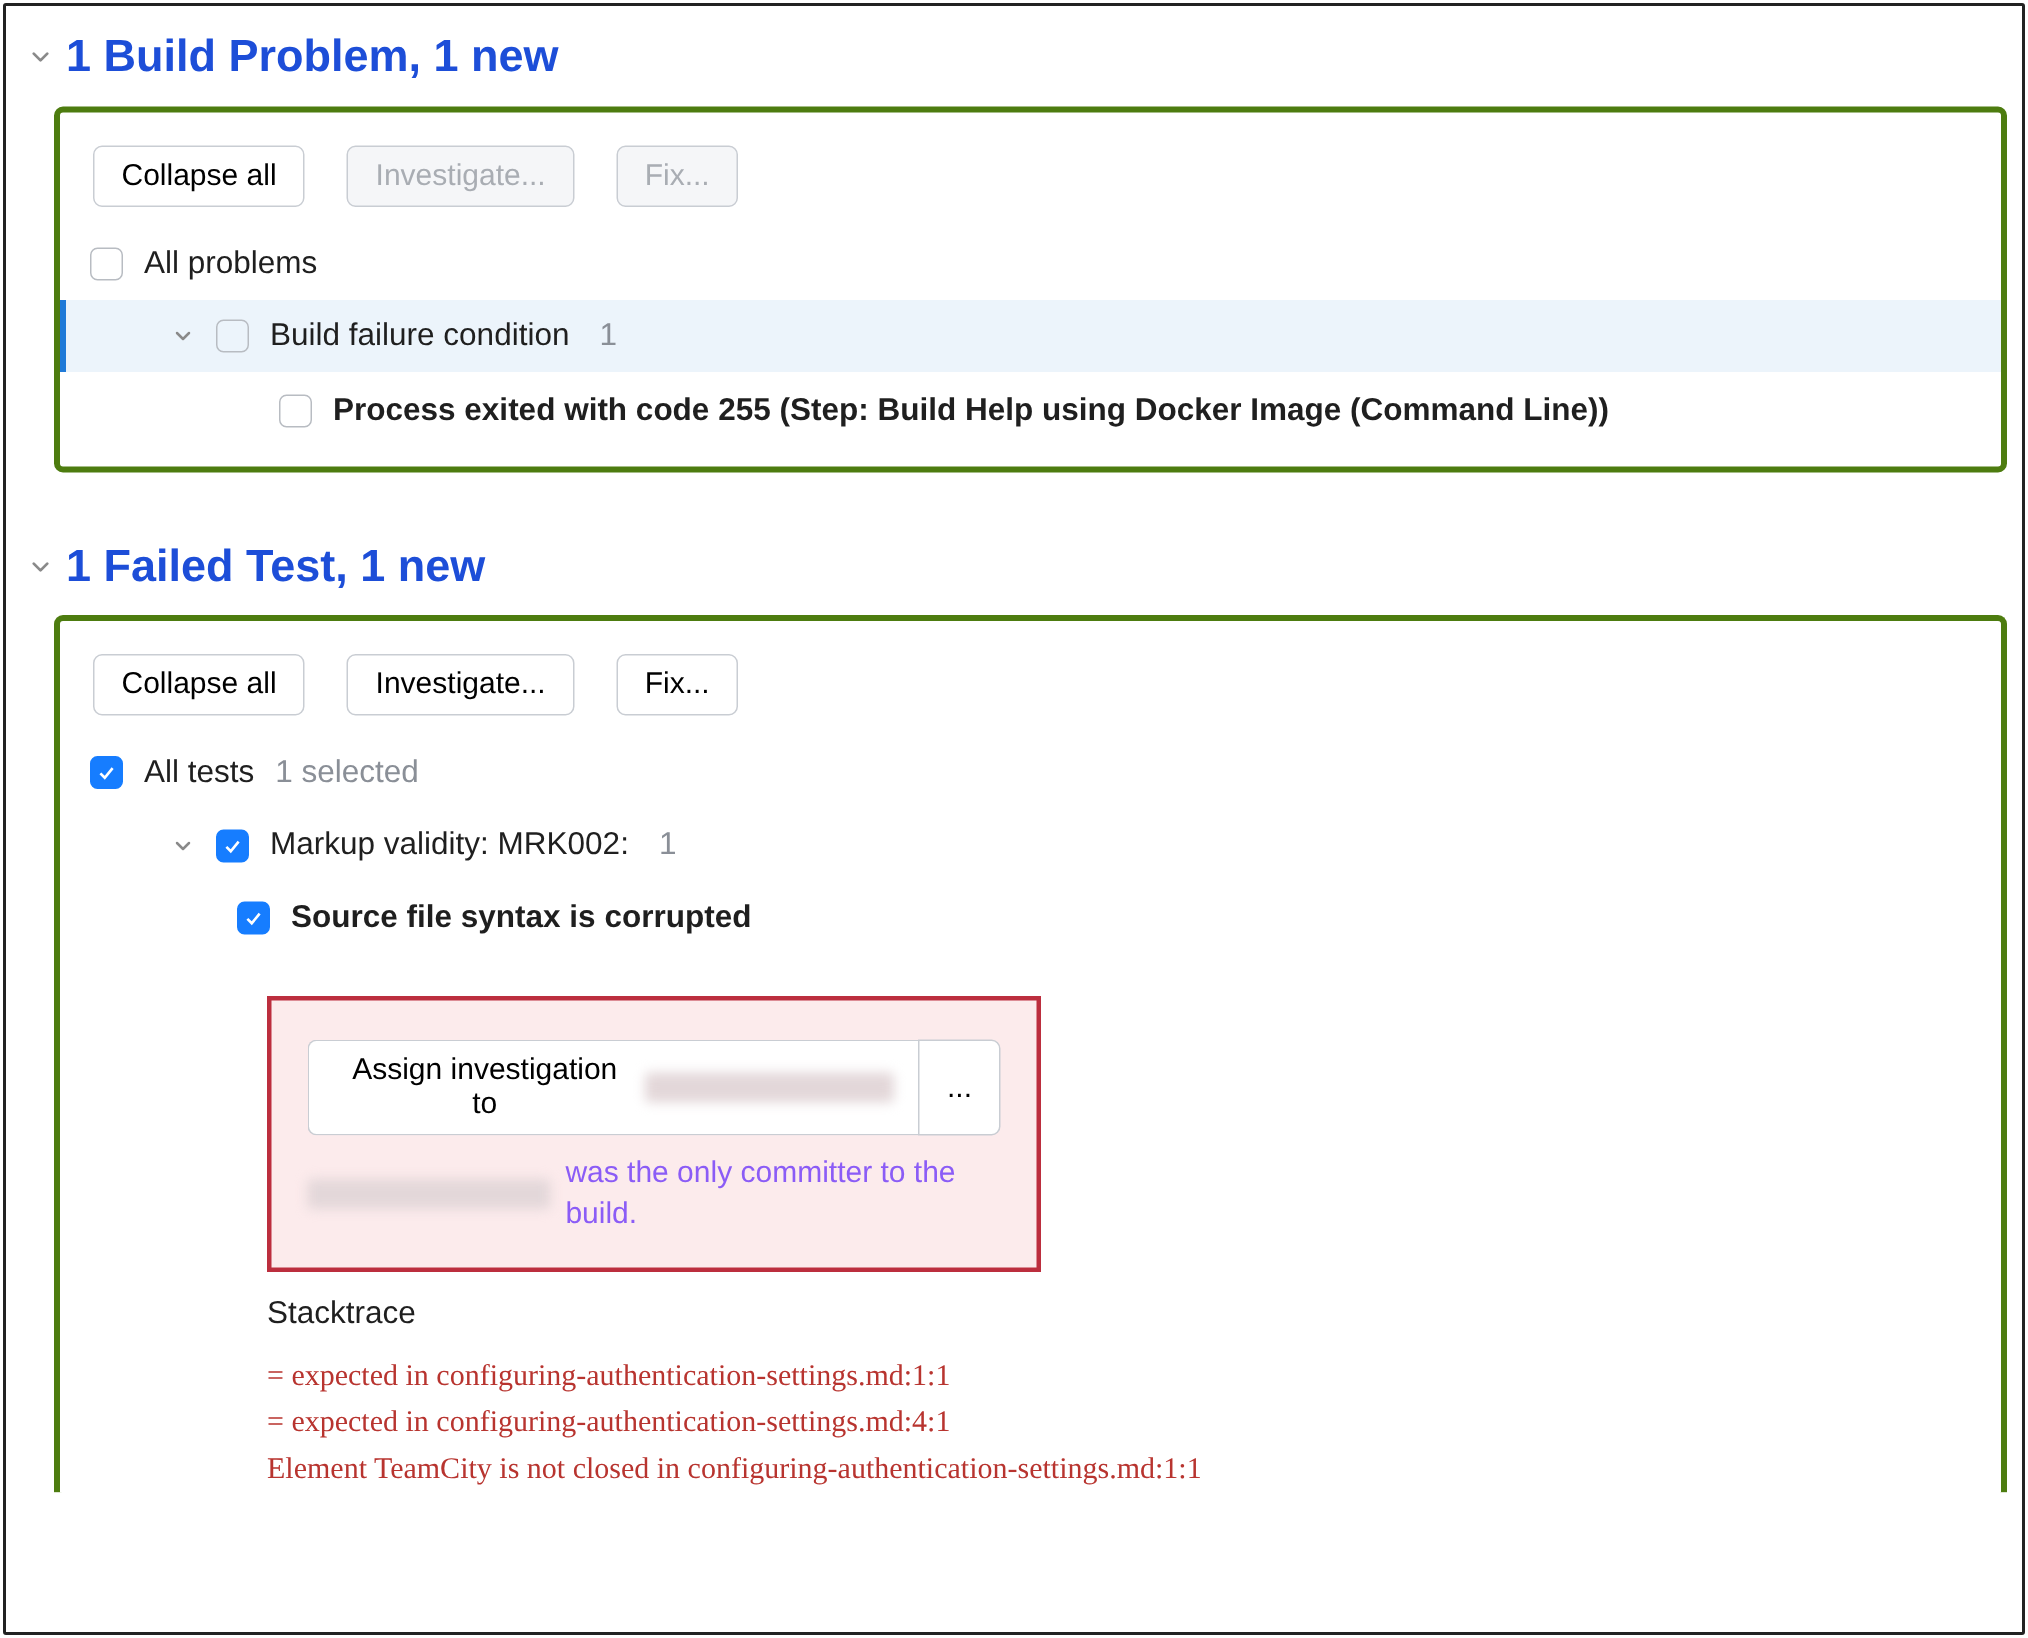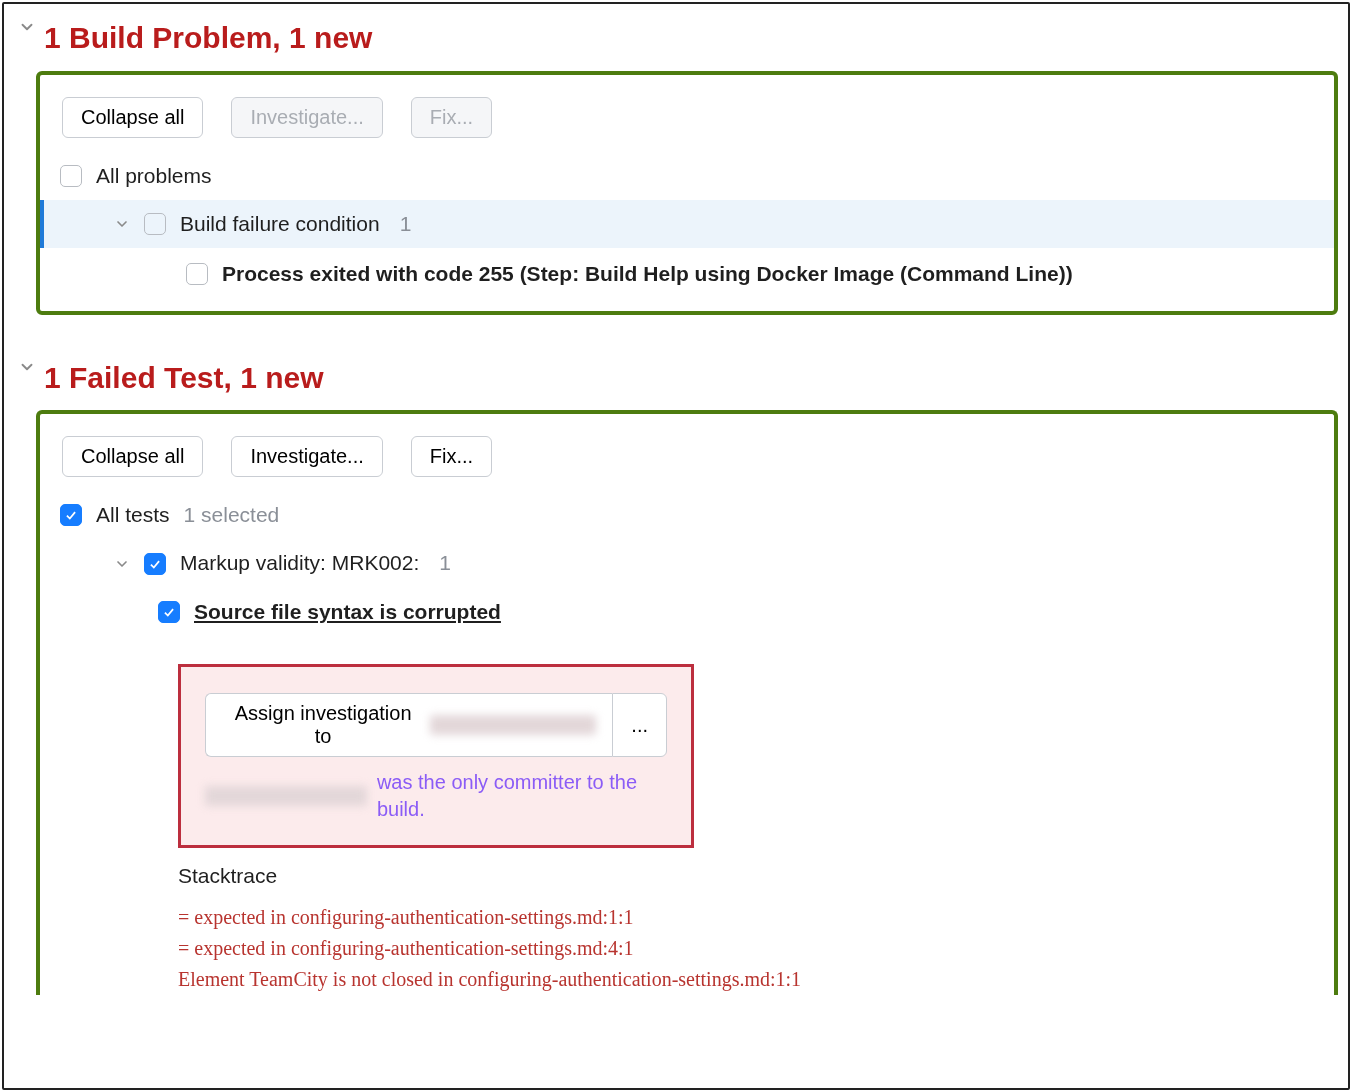--- a/index.html
+++ b/index.html
@@ -16,23 +16,23 @@
     border-radius: 2px;
     width: 1348px;
     height: 1088px;
     margin: 2px;
     overflow: hidden;
     padding: 6px 0 0 0;
   }
 
   .section-header {
     display: flex;
-    align-items: flex-start;
+    align-items: center;
     gap: 8px;
-    color: #b91c1c;
+    color: #1d4ed8;
     font-size: 30px;
     font-weight: 600;
     padding: 8px 10px 12px 14px;
   }
   .section-header .chev {
     color: #8a8a8a;
     display: inline-flex;
   }
   .chev svg { width: 18px; height: 18px; }
 
@@ -248,21 +248,21 @@
       </span>
       <span class="cb checked">
         <svg viewBox="0 0 24 24">
             <polyline points="5 13 10 18 19 7"></polyline>
           </svg>
       </span>
       <span>Markup validity: MRK002:</span>
       <span class="count-pill">1</span>
     </div>
 
-    <div class="row indent3" style="padding-left:118px;text-decoration:underline;">
+    <div class="row indent3" style="padding-left:118px;">
       <span class="cb checked">
         <svg viewBox="0 0 24 24">
             <polyline points="5 13 10 18 19 7"></polyline>
           </svg>
       </span>
       <span class="bold">Source file syntax is corrupted</span>
     </div>
 
     <div class="detail-block">
 

